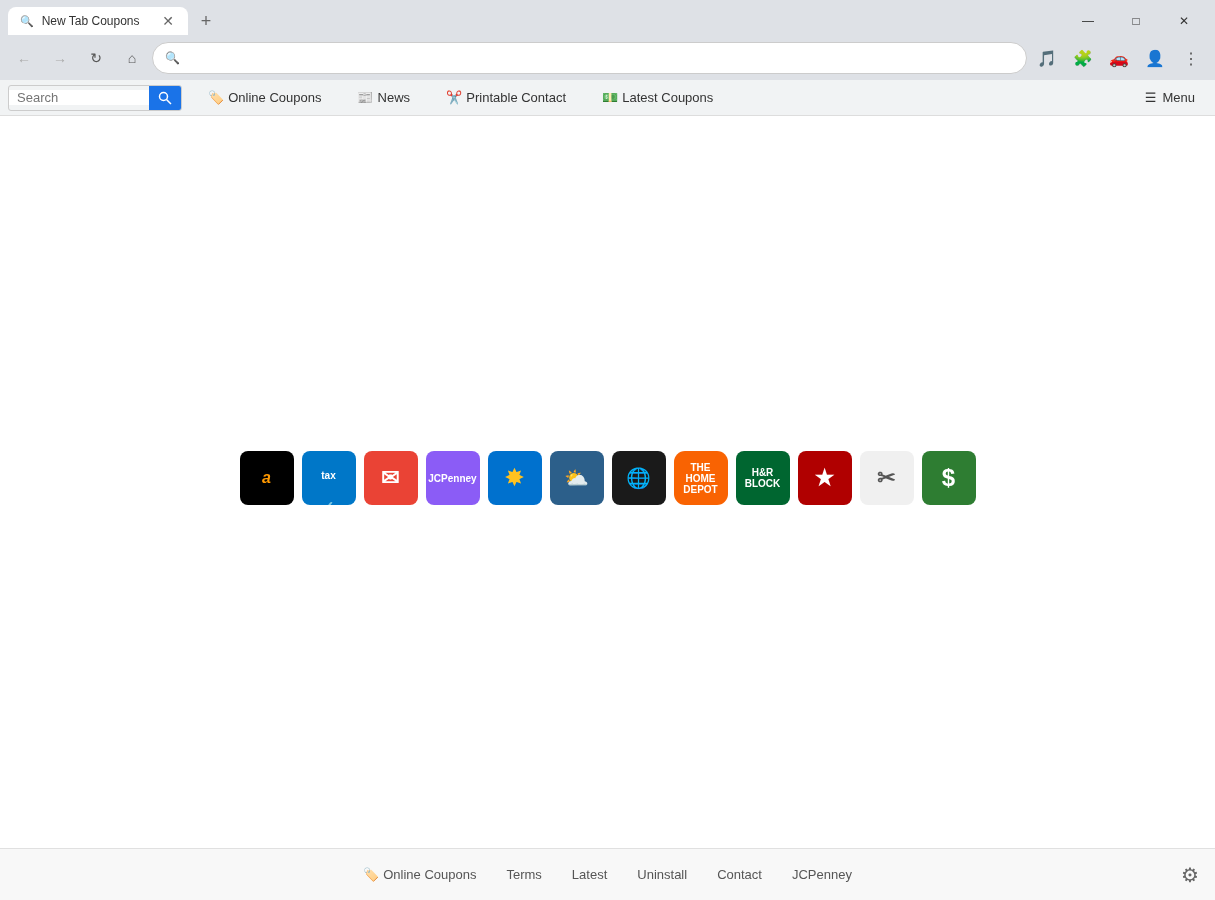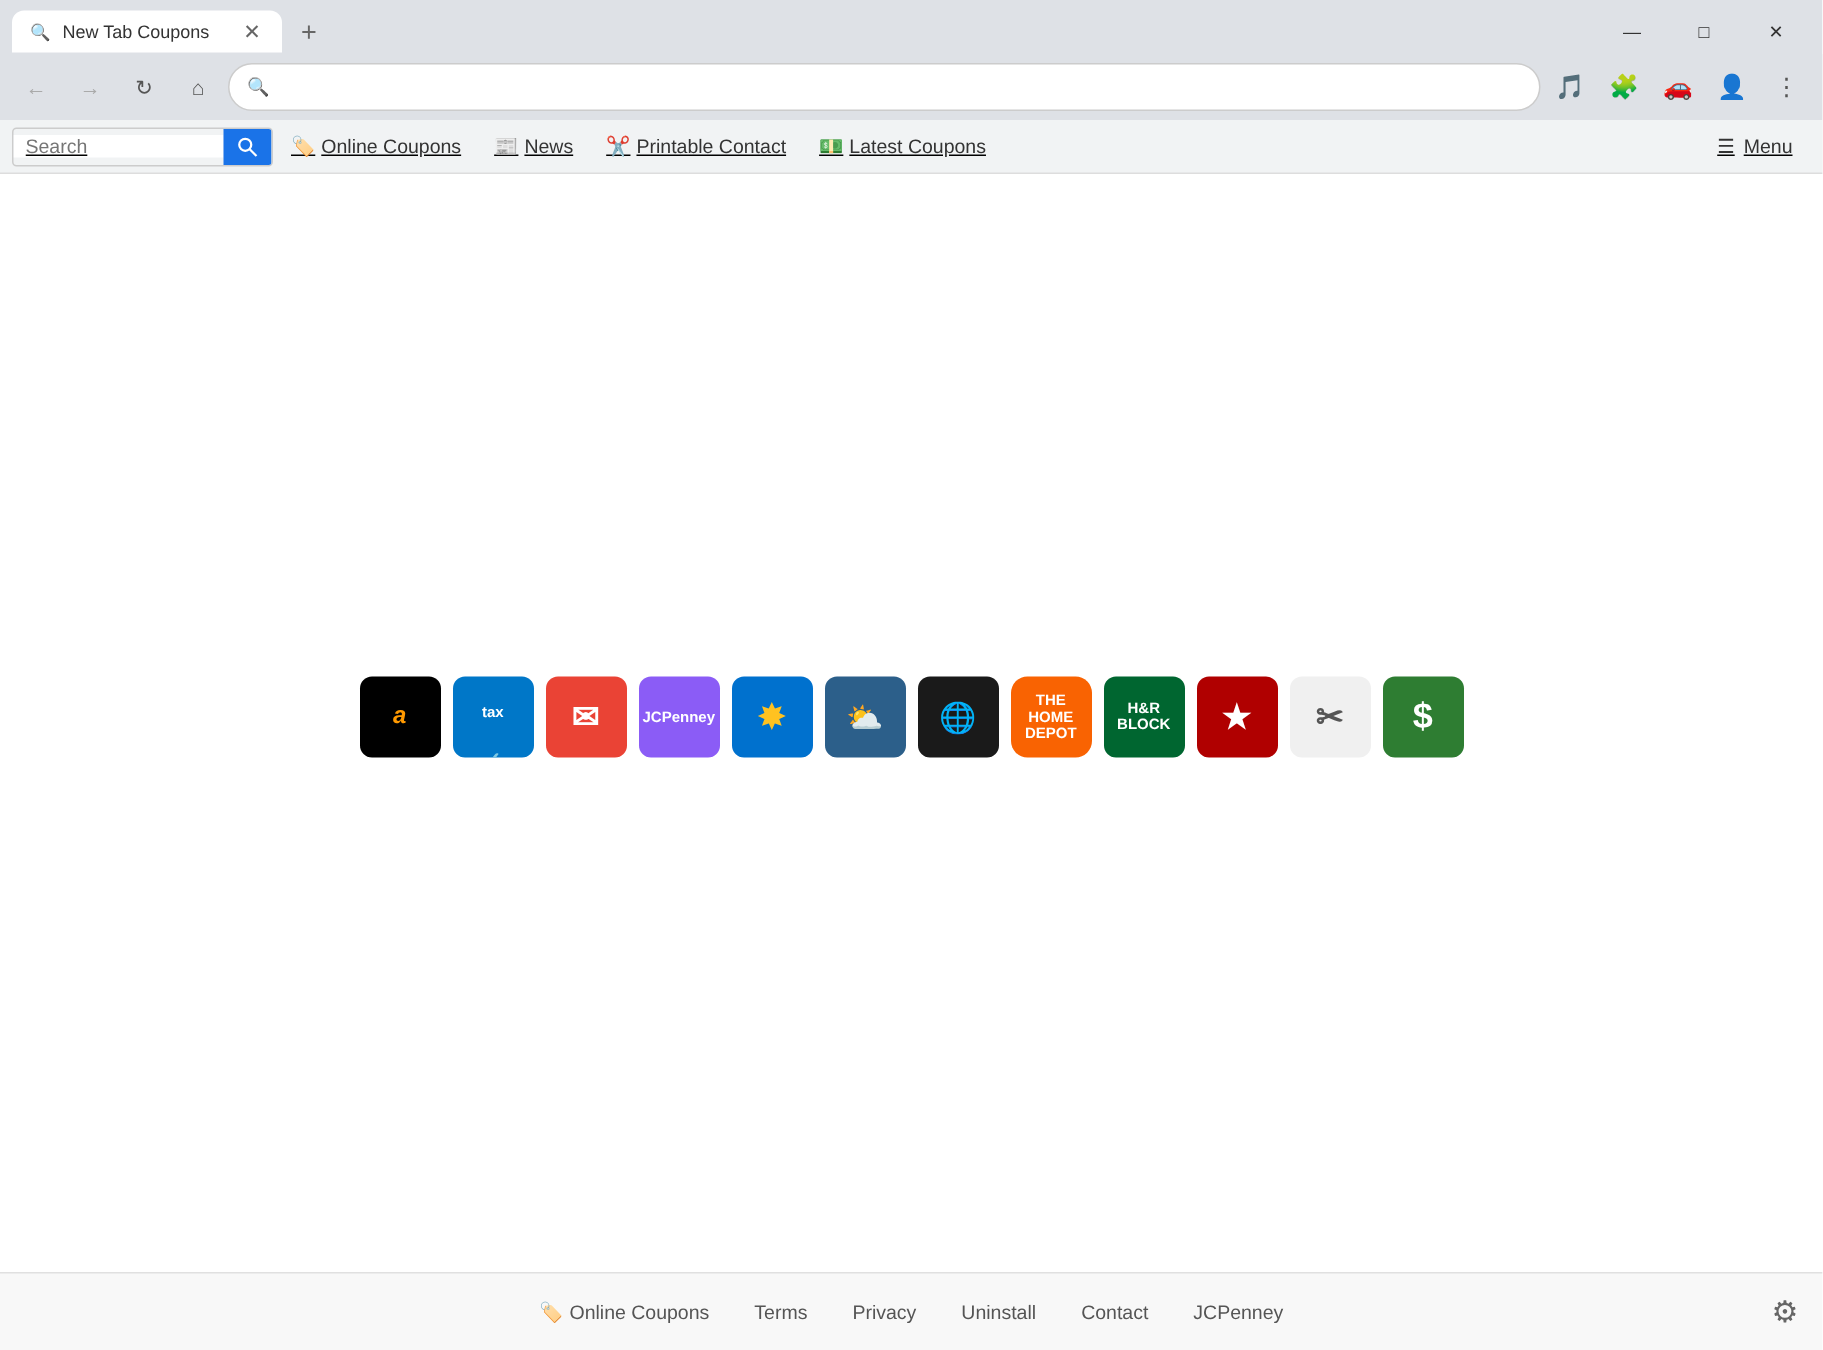--- a/index.html
+++ b/index.html
@@ -23,21 +23,21 @@
     .nav-bar { display: flex; align-items: center; padding: 4px 8px; height: 44px; gap: 4px; background: #dee1e6; }
     .nav-btn { width: 32px; height: 32px; display: flex; align-items: center; justify-content: center; color: #555; font-size: 14px; cursor: pointer; border-radius: 50%; }
     .nav-btn.disabled { color: #aaa; cursor: default; }
     .address-bar { flex: 1; display: flex; align-items: center; background: #fff; border-radius: 20px; padding: 0 12px; height: 32px; gap: 6px; border: 1px solid #ccc; }
     .address-icon { color: #666; font-size: 12px; }
     .address-input { flex: 1; border: none; outline: none; font-size: 14px; color: #333; background: transparent; }
     .toolbar-icons { display: flex; align-items: center; gap: 4px; }
     .toolbar-icon { width: 32px; height: 32px; display: flex; align-items: center; justify-content: center; color: #555; font-size: 16px; cursor: pointer; border-radius: 50%; }
 
     
-    .ext-bar { display: flex; align-items: center; padding: 0 8px; height: 36px; background: #f1f3f4; border-bottom: 1px solid #ddd; gap: 2px; text-decoration: underline; }
+    .ext-bar { display: flex; align-items: center; padding: 0 8px; height: 36px; background: #f1f3f4; border-bottom: 1px solid #ddd; gap: 16px; }
     .search-box-small { display: flex; align-items: center; border: 1px solid #ccc; border-radius: 3px; height: 26px; overflow: hidden; }
     .search-input-small { border: none; outline: none; padding: 0 8px; font-size: 13px; color: #333; width: 140px; }
     .search-btn-small { background: #1a73e8; border: none; color: #fff; width: 32px; height: 26px; cursor: pointer; display: flex; align-items: center; justify-content: center; font-size: 14px; }
     .ext-link { display: flex; align-items: center; gap: 4px; padding: 0 10px; height: 26px; font-size: 13px; color: #333; cursor: pointer; text-decoration: none; border-radius: 3px; }
     .menu-btn { margin-left: auto; display: flex; align-items: center; gap: 6px; padding: 0 12px; height: 26px; font-size: 13px; color: #333; cursor: pointer; border-radius: 3px; }
 
     
     .main-content { flex: 1; display: flex; flex-direction: column; align-items: center; justify-content: center; background: #fff; position: relative; padding-bottom: 60px; }
 
     
@@ -186,21 +186,21 @@
 
   <div class="footer">
     <a class="footer-link">
       <span>🏷️</span>
       <span>Online Coupons</span>
     </a>
     <a class="footer-link">
       <span>Terms</span>
     </a>
     <a class="footer-link">
-      <span>Privacy</span>
+      <span>Latest</span>
     </a>
     <a class="footer-link">
       <span>Uninstall</span>
     </a>
     <a class="footer-link">
       <span>Contact</span>
     </a>
     <a class="footer-link">
       <span>JCPenney</span>
     </a>

